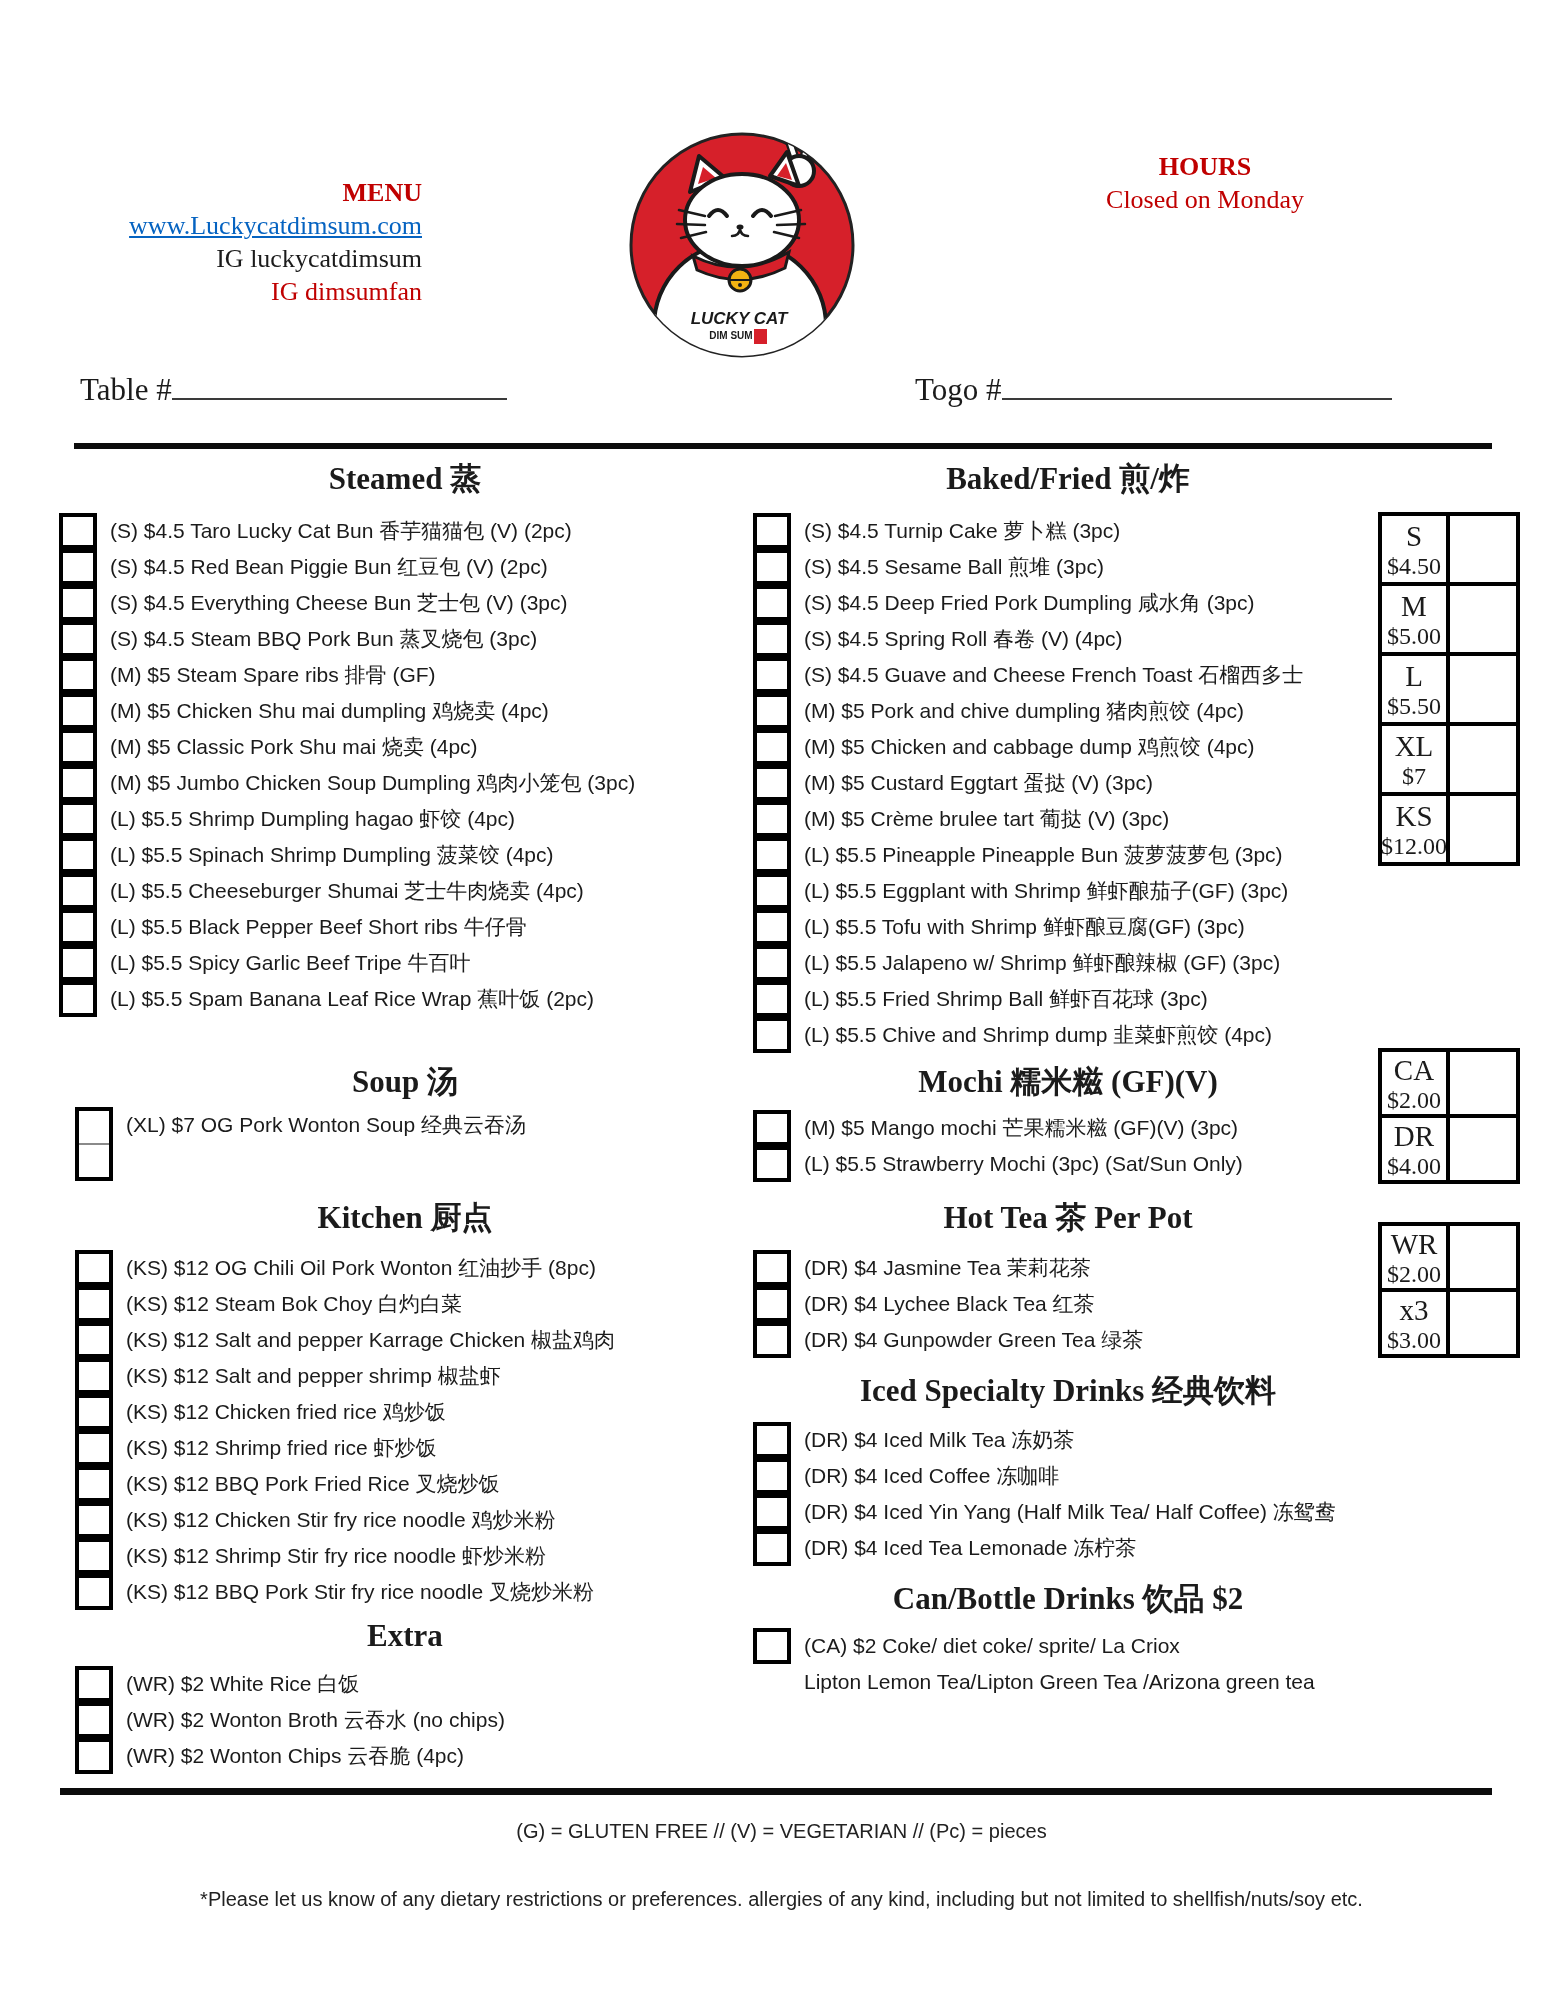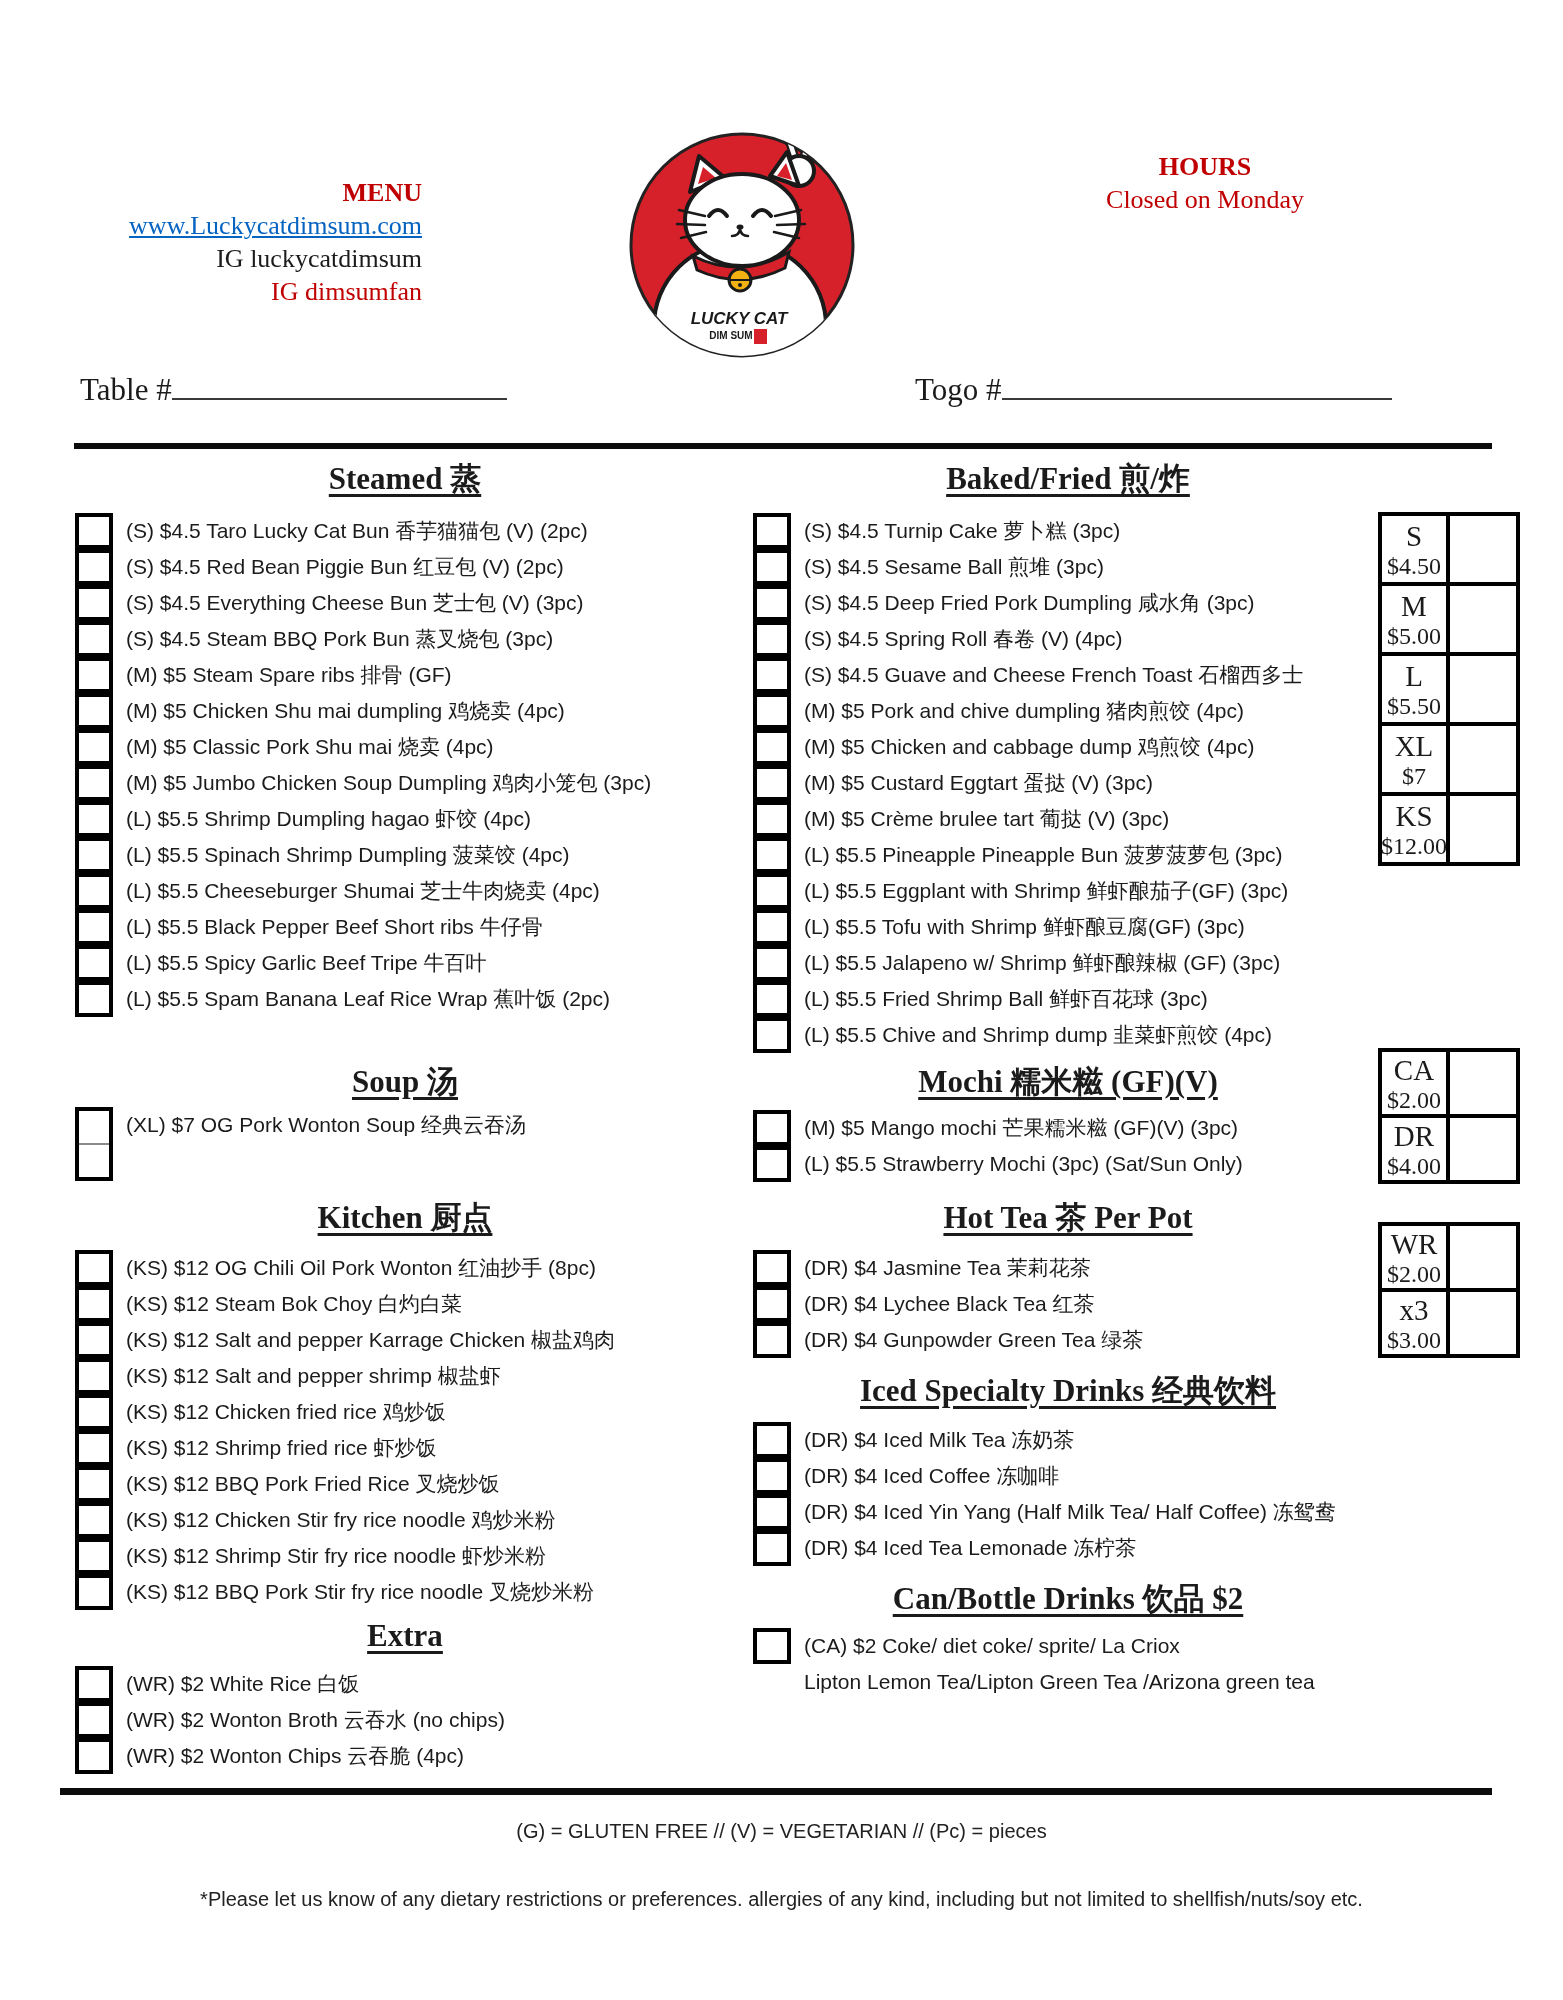--- a/index.html
+++ b/index.html
@@ -27,21 +27,21 @@
   .wline{display:inline-block;border-bottom:2.5px solid #3a3a3a;height:30px;vertical-align:baseline;}
   .tableno .wline{width:335px;} .togono .wline{width:390px;}
 
   .rule{position:absolute;background:#0c0c0c;}
   .rule-top{left:74px;top:443px;width:1418px;height:6px;}
   .rule-bottom{left:60px;top:1788px;width:1432px;height:7px;}
 
   
   .sec-h{position:absolute;text-align:center;font-family:"Liberation Serif","DejaVu Serif",serif;
          font-size:31px;font-weight:bold;white-space:nowrap;}
-  .sec-h span{text-decoration:underline;text-decoration-thickness:3px;text-underline-offset:5px;margin-top:36px;}
+  .sec-h span{text-decoration-thickness:3px;text-underline-offset:5px;margin-top:36px;}
   .lh{left:75px;width:660px;} .rh{left:753px;width:630px;}
 
   
   .items{position:absolute;}
   .mrow{display:flex;align-items:center;height:36px;white-space:nowrap;}
   .cb{flex:0 0 38px;width:38px;height:36px;border:4px solid #000;box-sizing:border-box;
       background:#fff;margin-right:13px;}
   .itxt{font-size:21px;}
   .soup-row{display:flex;align-items:flex-start;white-space:nowrap;}
   .cb2{flex:0 0 38px;width:38px;height:74px;border:4px solid #000;box-sizing:border-box;
@@ -62,21 +62,21 @@
   .pprice{font-size:24px;line-height:26px;}
   .t1{left:1378px;top:512px;} .t1 .plabel,.t1 .pblank{height:74px;}
   .t2{left:1378px;top:1048px;} .t3{left:1378px;top:1222px;}
   .t2 .plabel,.t2 .pblank,.t3 .plabel,.t3 .pblank{height:70px;}
 
   
   .footer-line{position:absolute;left:0;width:100%;text-align:center;font-size:20px;color:#222;}
   .f1{top:1888px;} .f2{top:1820px;}
 
   
-  #steamed-h{top:458px;} #steamed-items{left:75px;top:513px;text-align:right;}
+  #steamed-h{top:458px;} #steamed-items{left:59px;top:513px;text-align:right;}
   #baked-h{top:458px;}   #baked-items{left:753px;top:513px;}
   #soup-h{top:1061px;}   #soup-item{left:75px;top:1107px;}
   #mochi-h{top:1061px;}  #mochi-items{left:753px;top:1110px;}
   #kitchen-h{top:1197px;}#kitchen-items{left:75px;top:1250px;}
   #hottea-h{top:1197px;} #hottea-items{left:753px;top:1250px;}
   #iced-h{top:1370px;}   #iced-items{left:753px;top:1422px;}
   #can-h{top:1578px;}    #can-items{left:753px;top:1628px;}
   #extra-h{top:1618px;}  #extra-items{left:75px;top:1666px;}
 </style>
 </head>

